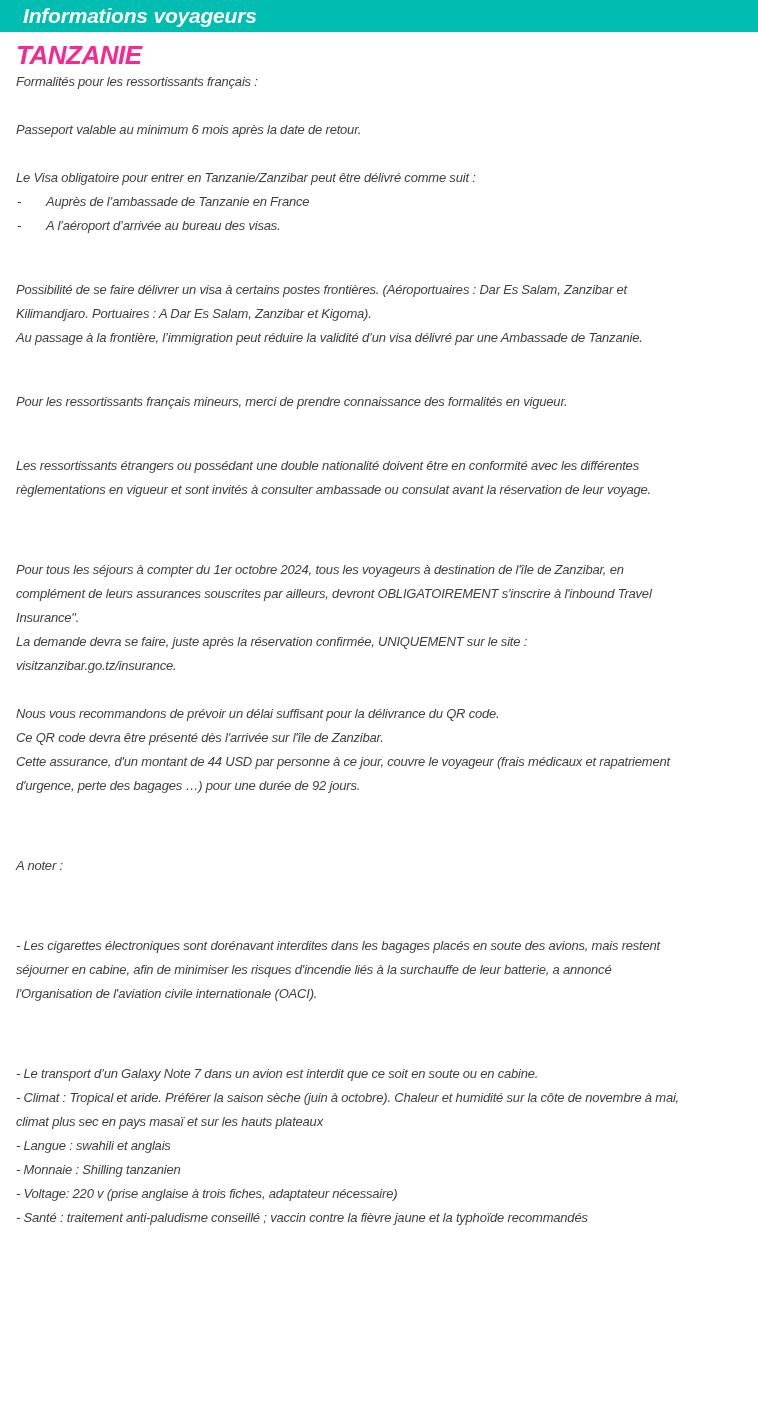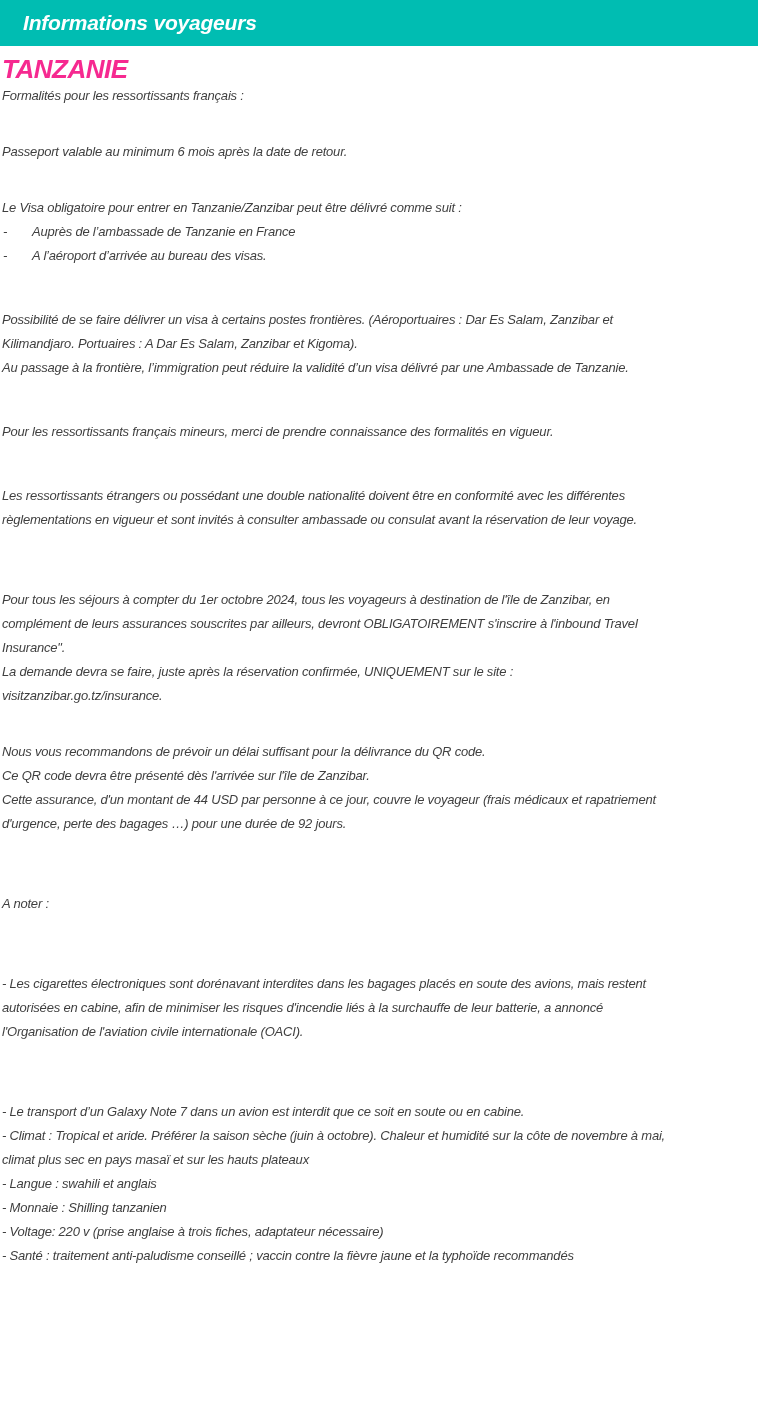--- a/index.html
+++ b/index.html
@@ -7,29 +7,29 @@
     --pink:#f62990;
     --text:#3f3f3f;
   }
   *{box-sizing:border-box;}
   html,body{margin:0;padding:0;}
   body{
     width:758px;height:1415px;overflow:hidden;background:#ffffff;
     font-family:"Liberation Sans", sans-serif;
   }
   .topbar{
-    height:46px;background:var(--teal);
+    height:32px;background:var(--teal);
     display:flex;align-items:center;
   }
   .topbar-title{
     color:#ffffff;font-style:italic;font-weight:bold;
     font-size:21px;padding-left:23px;letter-spacing:-0.2px;
   }
   .doc{
-    padding:0 8px 0 2px;
+    padding:0 8px 0 16px;
   }
   .page-title{
     margin:9px 0 0 0;color:var(--pink);
     font-style:italic;font-weight:bold;font-size:26px;line-height:29px;
     letter-spacing:-0.5px;
   }
   .section-heading{
     margin:14px 0 16px 0;color:var(--pink);
     font-style:italic;font-weight:bold;font-size:21px;line-height:26px;
     letter-spacing:-0.3px;
@@ -38,21 +38,21 @@
     margin:0;font-size:13px;font-style:italic;color:var(--text);
     line-height:24px;white-space:pre-line;letter-spacing:-0.2px;
   }
   .li{
     position:relative;padding-left:30px;
   }
   .li .dash{
     position:absolute;left:1px;top:0;
   }
   .mt17{}
-  .mt24{margin-top:32px}
+  .mt24{margin-top:24px}
   .mt40{margin-top:40px}
   .mt56{margin-top:56px}
 </style>
 </head>
 <body>
 
 <header class="topbar">
   <span class="topbar-title">Informations voyageurs</span>
 </header>
 
@@ -80,21 +80,21 @@
   <p class="p">La demande devra se faire, juste après la réservation confirmée, UNIQUEMENT sur le site :
 visitzanzibar.go.tz/insurance.</p>
 
   <p class="p mt24">Nous vous recommandons de prévoir un délai suffisant pour la délivrance du QR code.</p>
   <p class="p">Ce QR code devra être présenté dès l'arrivée sur l'île de Zanzibar.</p>
   <p class="p">Cette assurance, d'un montant de 44 USD par personne à ce jour, couvre le voyageur (frais médicaux et rapatriement
 d'urgence, perte des bagages …) pour une durée de 92 jours.</p>
 
   <p class="p mt56">A noter :</p>
   <p class="p mt56">- Les cigarettes électroniques sont dorénavant interdites dans les bagages placés en soute des avions, mais restent
-autorisées en cabine, afin de minimiser les risques d'incendie liés à la surchauffe de leur batterie, a annoncé
+séjourner en cabine, afin de minimiser les risques d'incendie liés à la surchauffe de leur batterie, a annoncé
 l'Organisation de l'aviation civile internationale (OACI).</p>
   <p class="p mt56">- Le transport d’un Galaxy Note 7 dans un avion est interdit que ce soit en soute ou en cabine.</p>
 
 
   <p class="p">- Climat : Tropical et aride. Préférer la saison sèche (juin à octobre). Chaleur et humidité sur la côte de novembre à mai,
 climat plus sec en pays masaï et sur les hauts plateaux</p>
   <p class="p">- Langue : swahili et anglais</p>
   <p class="p">- Monnaie : Shilling tanzanien</p>
   <p class="p">- Voltage: 220 v (prise anglaise à trois fiches, adaptateur nécessaire)</p>
   <p class="p">- Santé : traitement anti-paludisme conseillé ; vaccin contre la fièvre jaune et la typhoïde recommandés</p>

